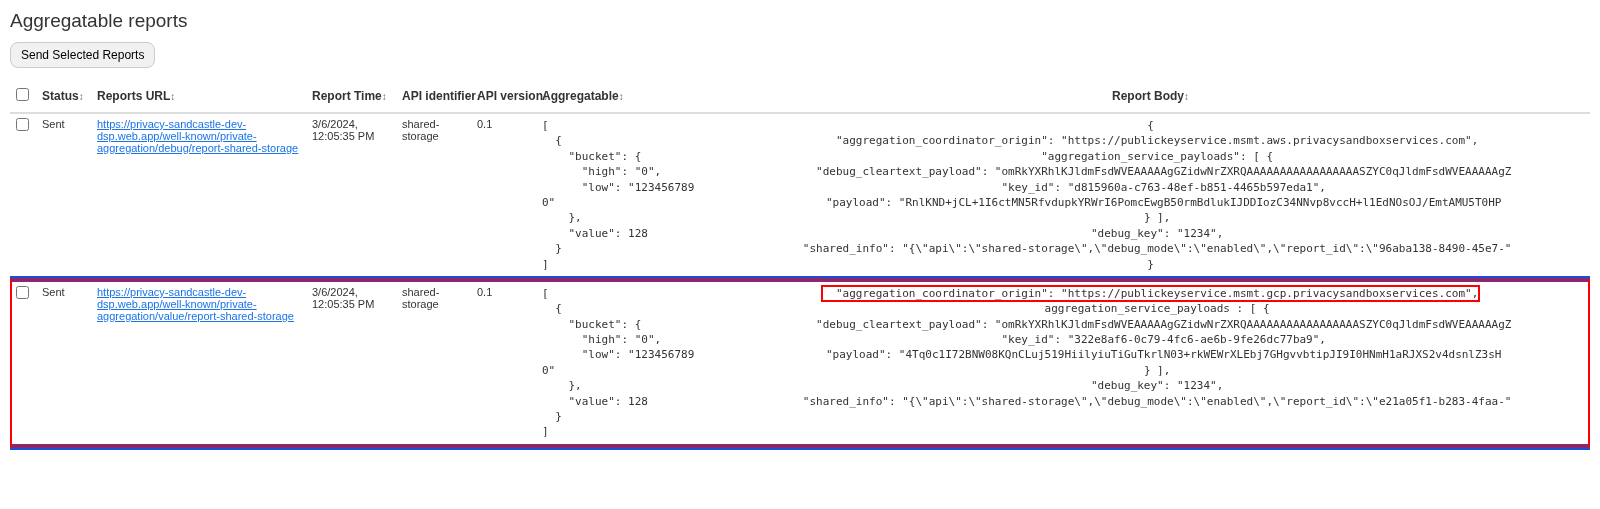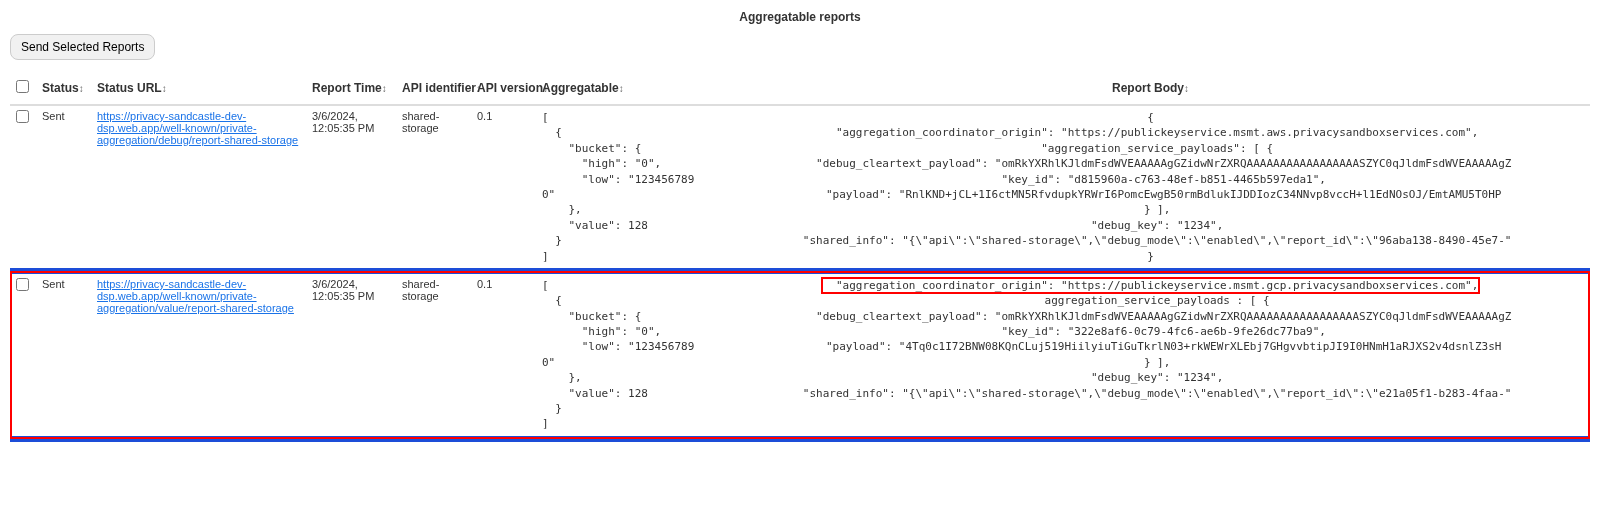--- a/index.html
+++ b/index.html
@@ -4,24 +4,23 @@
   <style>
     * { box-sizing: border-box; margin: 0; padding: 0; }
     body {
       font-family: Arial, sans-serif;
       font-size: 12px;
       background: #fff;
       color: #333;
       padding: 10px;
     }
     h2 {
-      font-size: 12px;
-      font-weight: bold;
+      font-size: 19px;
+      font-weight: normal;
       margin-bottom: 10px;
-      text-align: center;
     }
     .btn {
       border: 1px solid #ccc;
       background: #f1f1f1;
       padding: 5px 10px;
       cursor: pointer;
       font-size: 12px;
       border-radius: 8px;
       margin-bottom: 12px;
       display: inline-block;
@@ -88,21 +87,21 @@
 <table>
   <thead>
     <tr>
       <th class="col-check">
         <input type="checkbox" style="">
       </th>
       <th class="col-status">
         <span>Status</span><span class="sort-indicator">↕</span>
       </th>
       <th class="col-url">
-        <span>Status URL</span><span class="sort-indicator">↕</span>
+        <span>Reports URL</span><span class="sort-indicator">↕</span>
       </th>
       <th class="col-time">
         <span>Report Time</span><span class="sort-indicator">↕</span>
       </th>
       <th class="col-api-id">
         <span>API identifier</span><span class="sort-indicator">↕</span>
       </th>
       <th class="col-api-ver">
         <span>API version</span><span class="sort-indicator">↕</span>
       </th>

